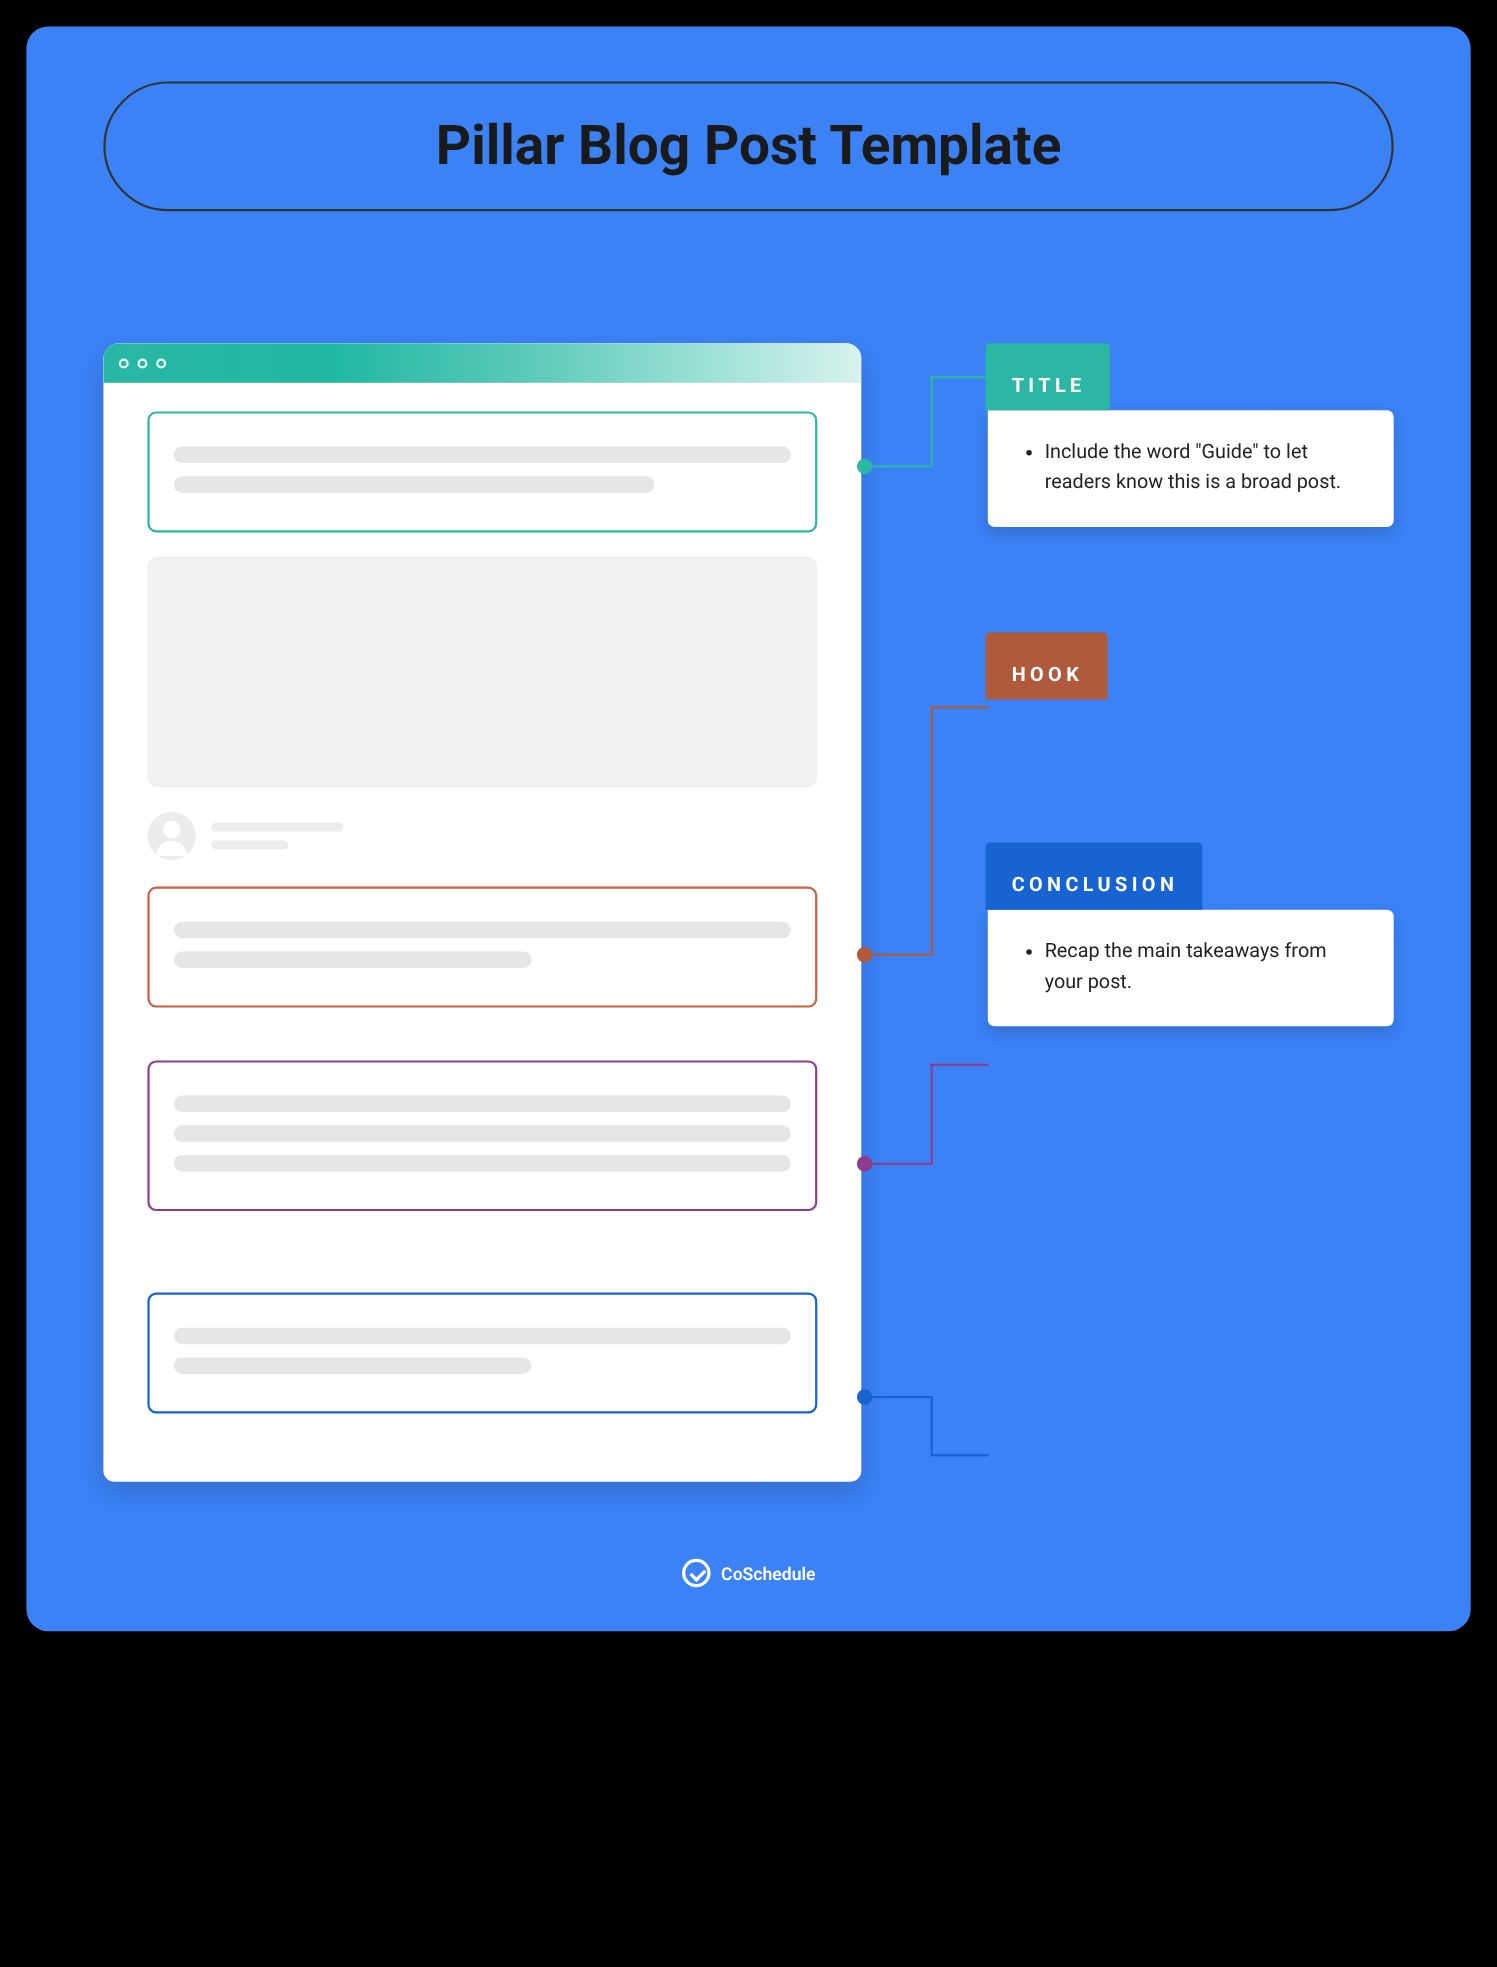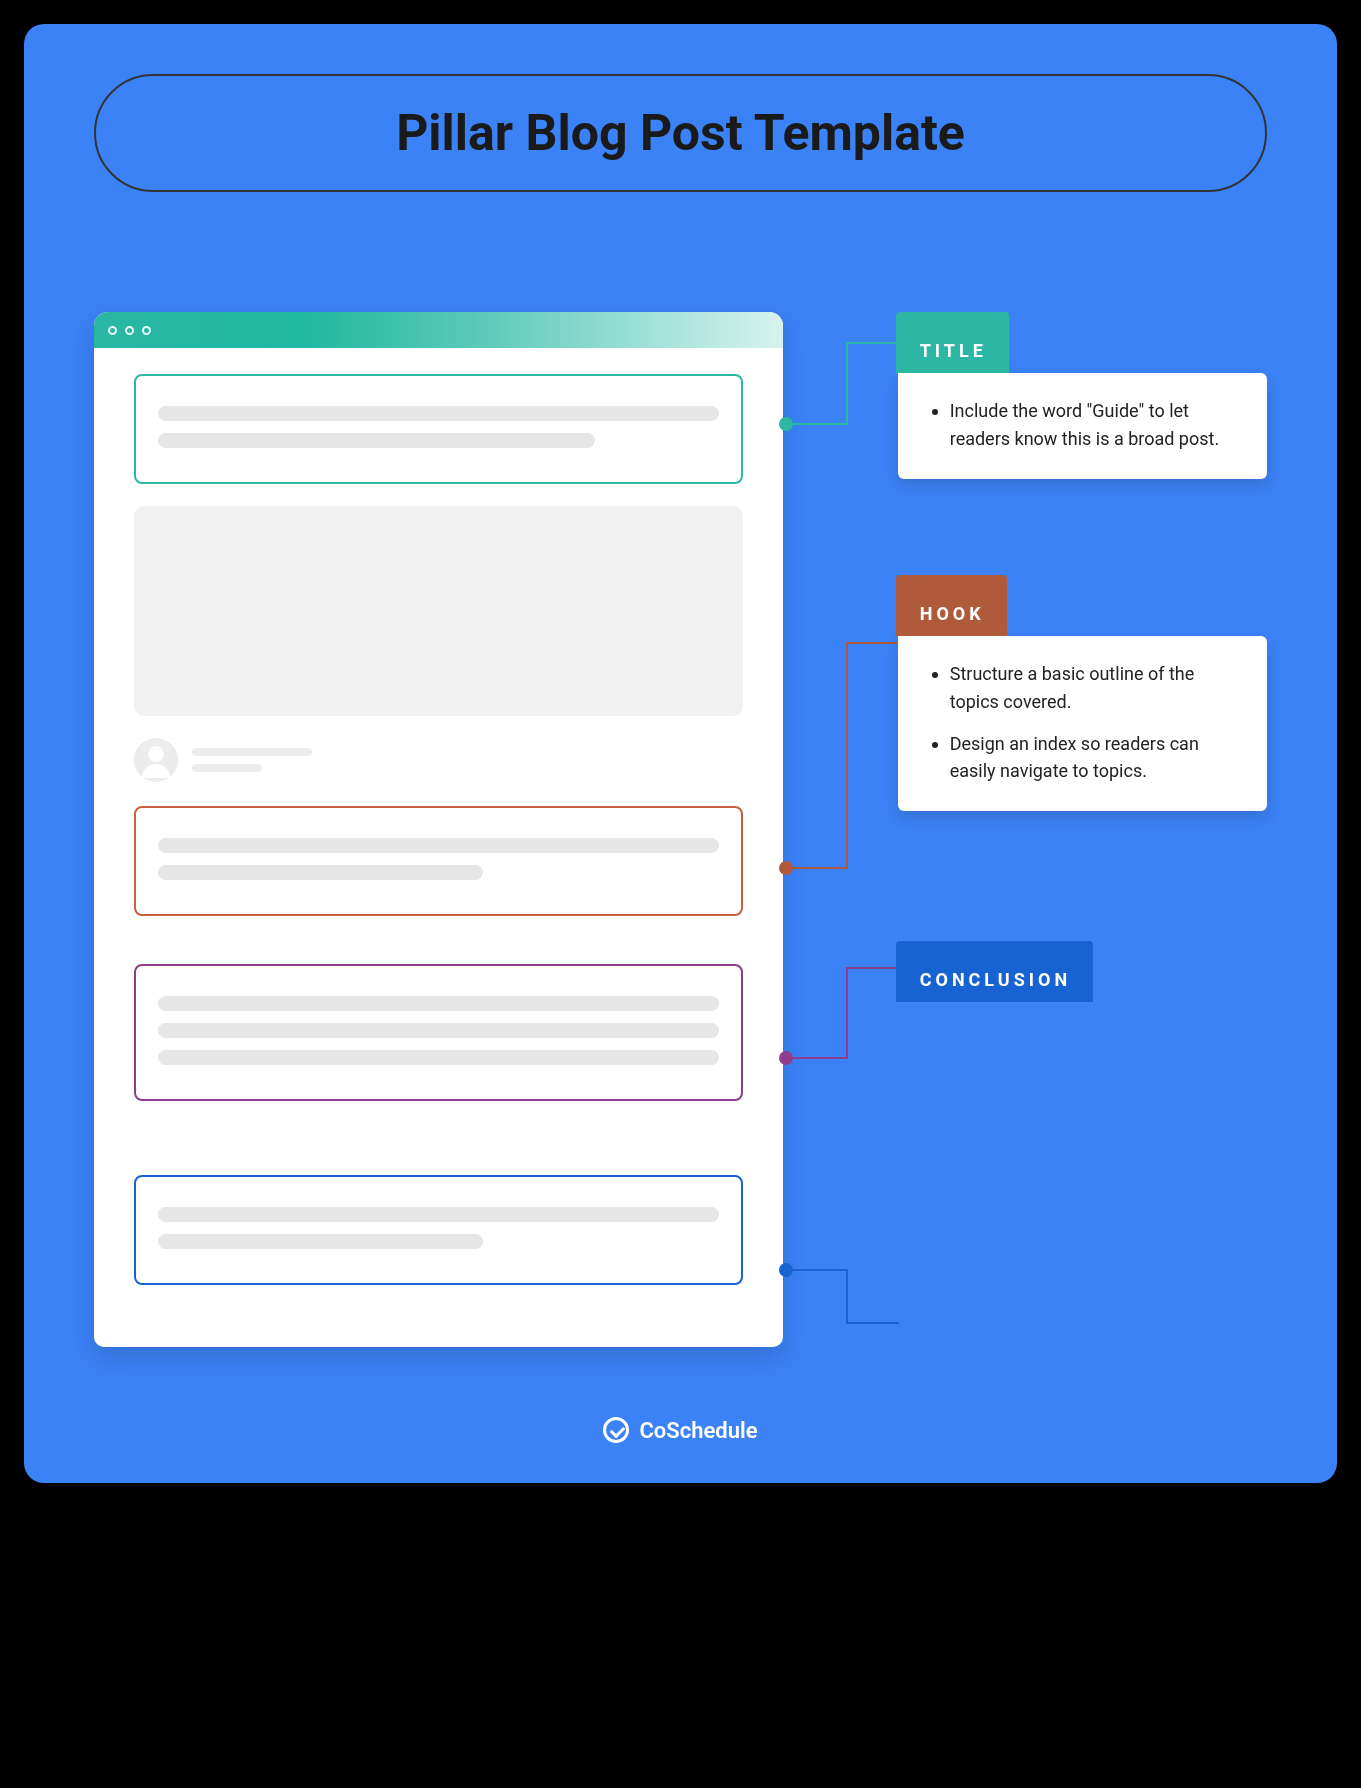--- a/index.html
+++ b/index.html
@@ -127,21 +127,21 @@
   .teal-c{background:#2bb7a3;}
   .brown-c{background:#b05a3c;}
   .purple-c{background:#8e3d8e;}
   .blue-c{background:#1763d1;}
 
   .footer-brand{
     text-align:center;
     margin-top: 70px;
     color:#fff;
     font-weight:600;
-    font-size:22px;
+    font-size:16px;
     display:flex;
     align-items:center;
     justify-content:center;
     gap:10px;
   }
   .brand-icon{
     width:26px;height:26px;border-radius:50%;
     border:3px solid #fff; position:relative;
   }
   .brand-icon::after{
@@ -236,35 +236,34 @@
           <ul>
             <li>Include the word "Guide" to let readers know this is a broad post.</li>
           </ul>
         </div>
       </div>
 
       <div style="height:56px"></div>
 
       <div class="callout">
         <span class="tag brown">HOOK</span>
+      </div>
+
+      <div style="height:34px"></div>
+
+
+      <div style="height:56px"></div>
+
+      <div class="callout">
+        <span class="tag blue">CONCLUSION</span>
         <div class="card">
           <ul>
-            <li>Structure a basic outline of the topics covered.</li>
-            <li>Design an index so readers can easily navigate to topics.</li>
+            <li>Recap the main takeaways from your post.</li>
           </ul>
         </div>
-      </div>
-
-      <div style="height:34px"></div>
-
-
-      <div style="height:56px"></div>
-
-      <div class="callout">
-        <span class="tag blue">CONCLUSION</span>
       </div>
 
     </div>
   </div>
 
   <div class="footer-brand">
     <span class="brand-icon"></span>
     <span>CoSchedule</span>
   </div>
 

